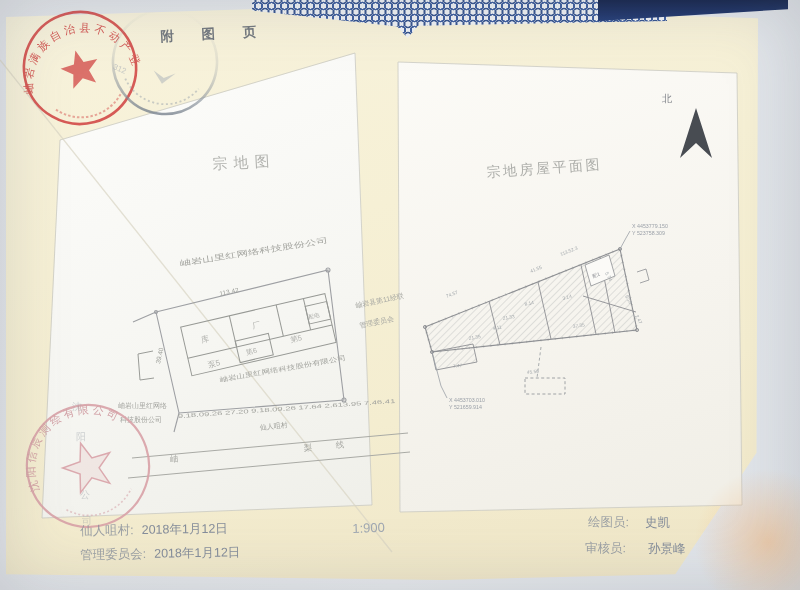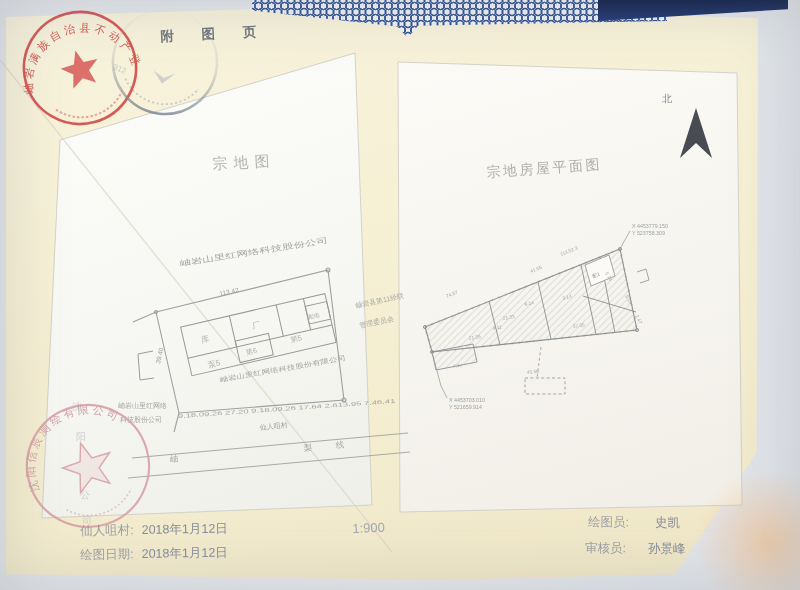--- a/index.html
+++ b/index.html
@@ -236,27 +236,27 @@
       <text x="66" y="102">公</text>
       <text x="68" y="128">司</text>
     </g>
   </svg>
 
   <div class="abs foot" style="left:80px;top:523px;transform:rotate(-1deg);">
     <span class="lab">仙人咀村:</span>
     <span>2018年1月12日</span>
   </div>
   <div class="abs foot" style="left:80px;top:547px;transform:rotate(-1deg);">
-    <span class="lab">绘图日期:</span>
+    <span class="lab">管理委员会:</span>
     <span>2018年1月12日</span>
   </div>
   <div class="abs foot" style="left:352px;top:521px;font-size:13px;color:#a0a8b2;transform:rotate(-2deg);">
     <span>1:900</span>
   </div>
-  <div class="abs foot" style="left:588px;top:514px;gap:26px;transform:rotate(0.5deg);align-items:flex-end;">
+  <div class="abs foot" style="left:588px;top:514px;gap:16px;transform:rotate(0.5deg);align-items:flex-end;">
     <span class="lab">绘图员:</span>
     <span>史凯</span>
   </div>
   <div class="abs foot" style="left:585px;top:540px;gap:22px;transform:rotate(0.5deg);">
     <span class="lab">审核员:</span>
     <span>孙景峰</span>
   </div>
 
   <div class="abs glow"></div>
   <div class="abs vignette"></div>

